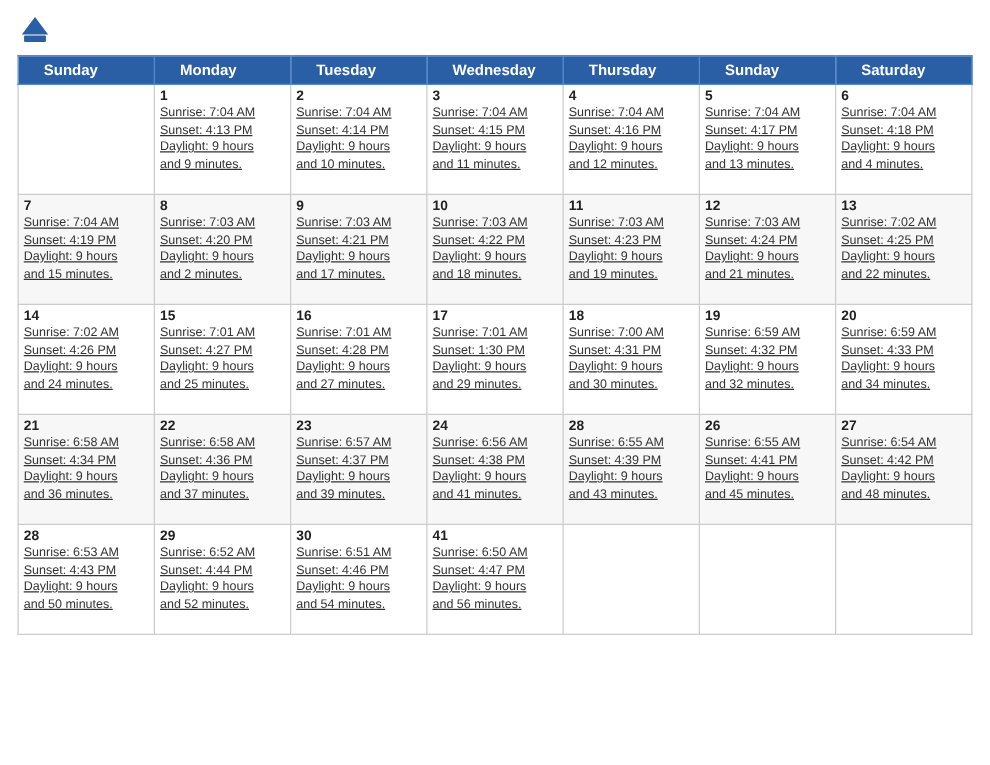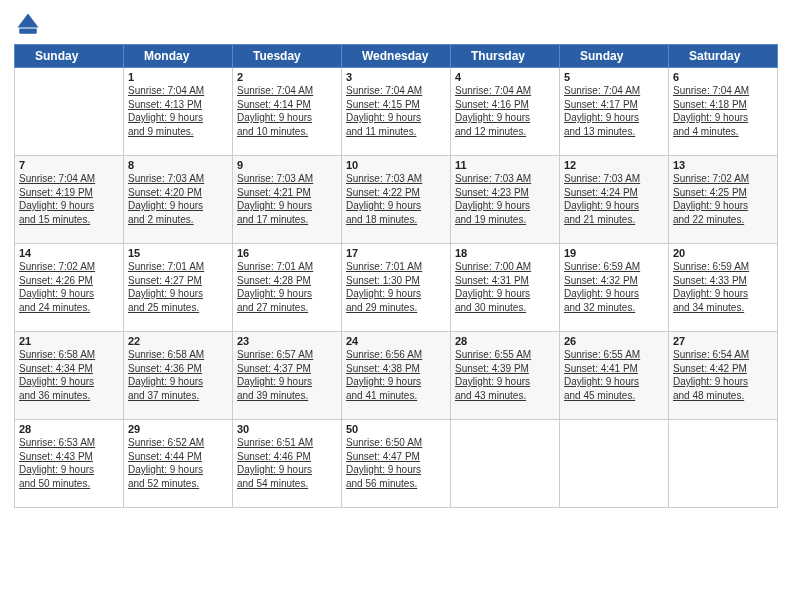--- a/index.html
+++ b/index.html
@@ -410,21 +410,21 @@
           <td>
             <span class="day-num">30</span>
             <div class="cell-content">
               <div>Sunrise: 6:51 AM</div>
               <div>Sunset: 4:46 PM</div>
               <div>Daylight: 9 hours</div>
               <div>and 54 minutes.</div>
             </div>
           </td>
           <td>
-            <span class="day-num">50</span>
+            <span class="day-num">41</span>
             <div class="cell-content">
               <div>Sunrise: 6:50 AM</div>
               <div>Sunset: 4:47 PM</div>
               <div>Daylight: 9 hours</div>
               <div>and 56 minutes.</div>
             </div>
           </td>
           <td class="empty-cell"></td>
           <td class="empty-cell"></td>
           <td class="empty-cell"></td>

